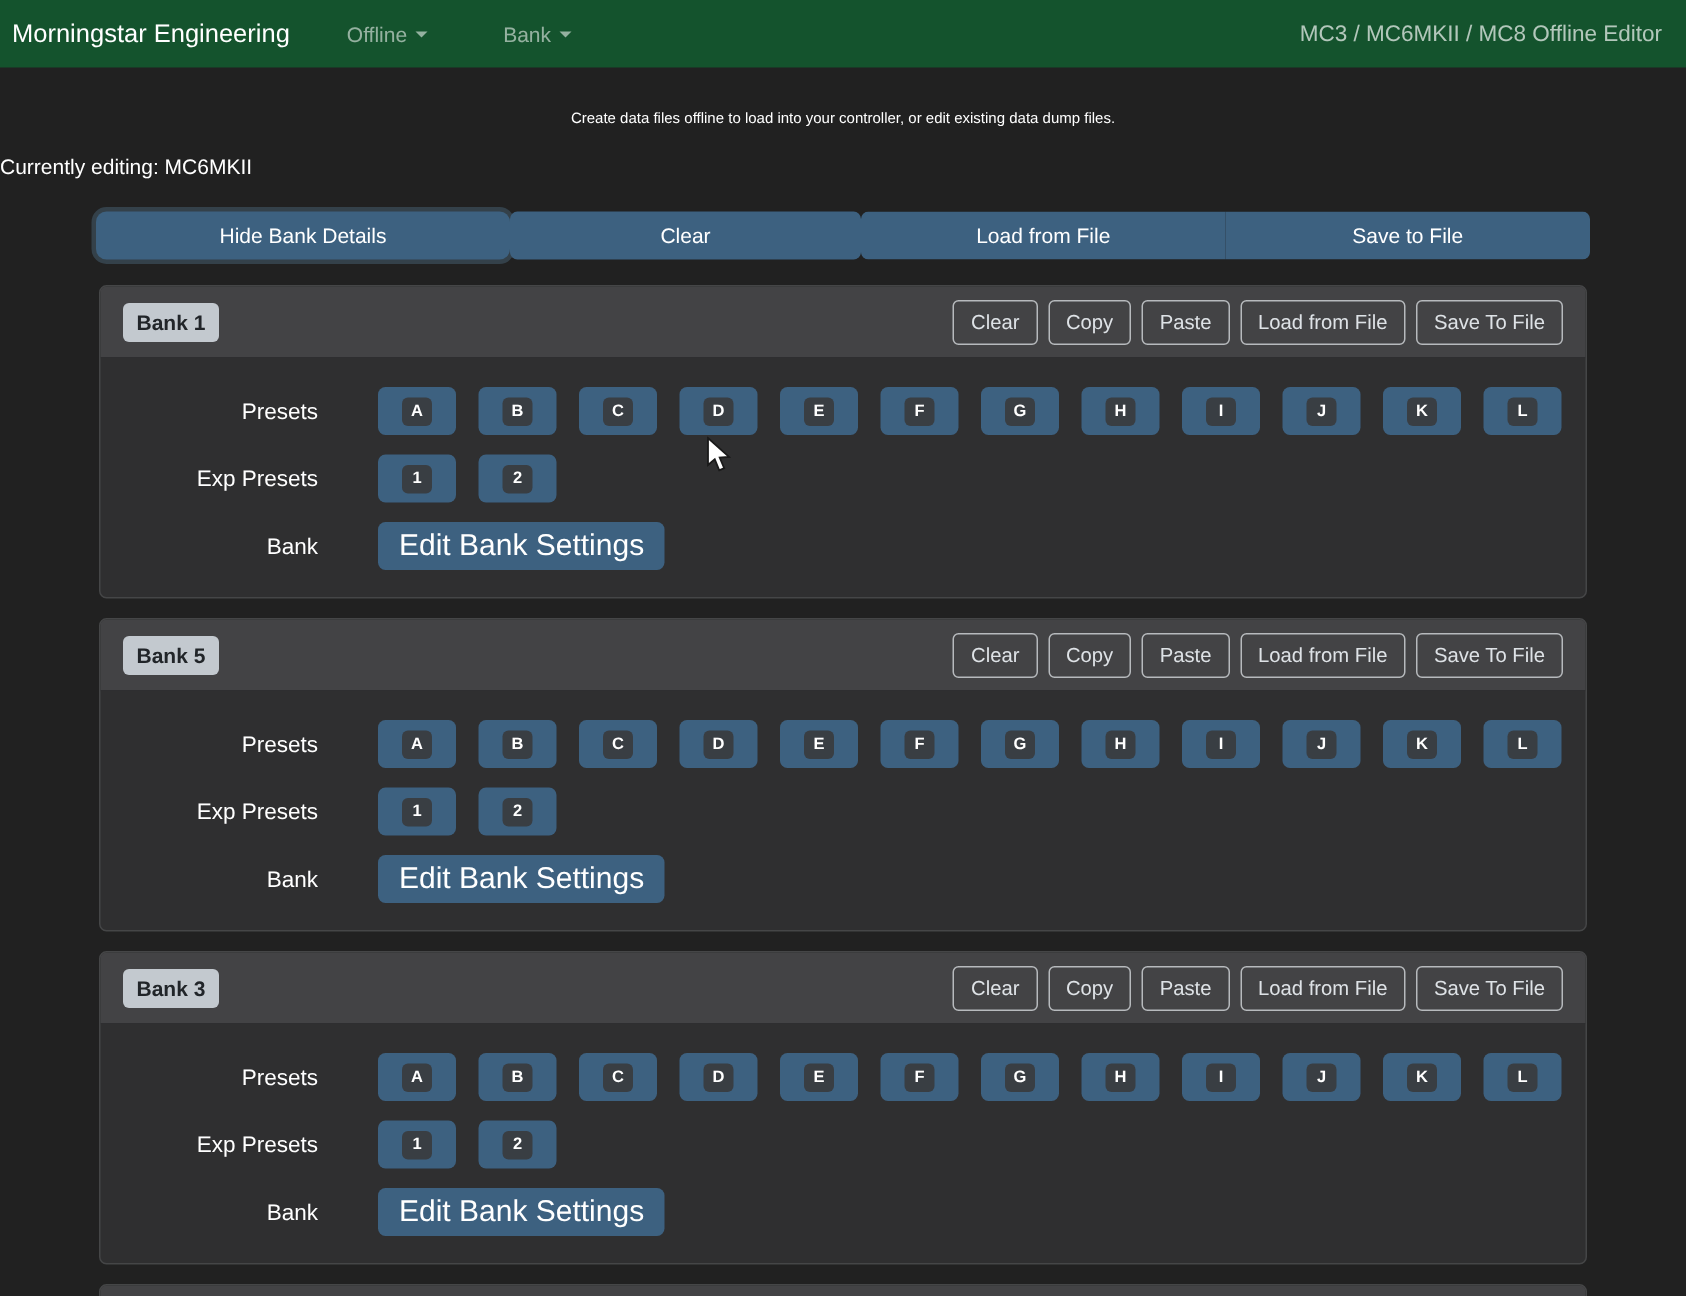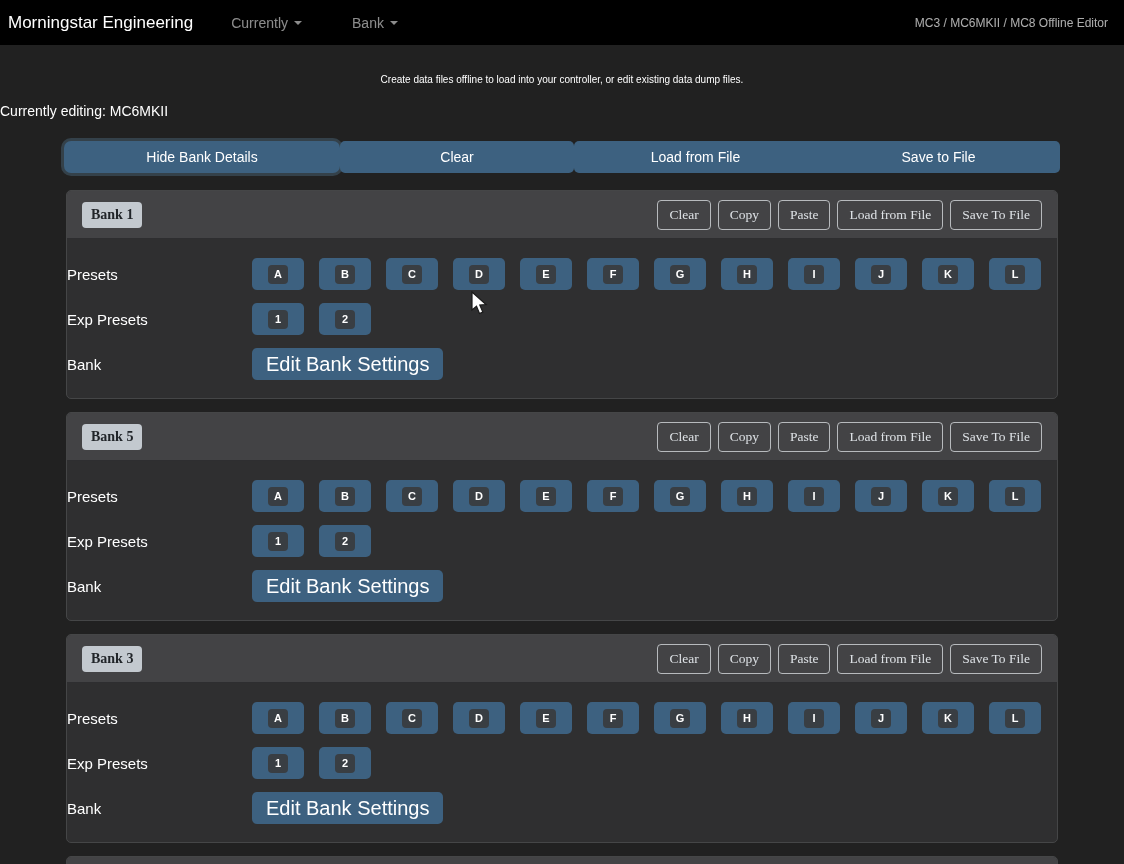--- a/index.html
+++ b/index.html
@@ -8,21 +8,21 @@
     overflow: hidden;
     background: #212121;
     font-family: "Liberation Sans", sans-serif;
     color: #fff;
     position: relative;
   }
 
   
   .navbar {
     height: 45px;
-    background: #000000;
+    background: #14532d;
     display: flex;
     align-items: center;
     padding: 0 16px 0 8px;
   }
   .brand {
     color: #fff;
     font-size: 17px;
     margin-right: 24px;
     white-space: nowrap;
     cursor: default;
@@ -42,21 +42,21 @@
     display: inline-block;
     margin-left: 6px;
     width: 0; height: 0;
     border-left: 4px solid transparent;
     border-right: 4px solid transparent;
     border-top: 4px solid rgba(255,255,255,0.55);
   }
   .navbar-right {
     margin-left: auto;
     color: rgba(255,255,255,0.68);
-    font-size: 12px;
+    font-size: 15px;
     white-space: nowrap;
   }
 
   
   .intro-text {
     text-align: center;
     font-size: 10px;
     margin-top: 29px;
   }
   .currently-editing {
@@ -101,21 +101,20 @@
   }
   .bank-header {
     background: #434345;
     border-bottom: 1px solid rgba(0,0,0,0.3);
     border-radius: 4px 4px 0 0;
     display: flex;
     align-items: center;
     justify-content: space-between;
     padding: 8px 15px;
     min-height: 48px;
-    font-family: Liberation Serif, serif;
   }
   .bank-badge {
     background: #c3c9cf;
     color: #212529;
     font-size: 14px;
     font-weight: 600;
     padding: 5px 9px;
     border-radius: 4px;
     cursor: default;
   }
@@ -134,21 +133,21 @@
   }
   .bank-body { padding: 19px 0 18px 0; }
   .bank-row {
     display: flex;
     align-items: center;
     margin-bottom: 13px;
   }
   .bank-row:last-child { margin-bottom: 0; }
   .row-label {
     width: 145px;
-    text-align: left;
+    text-align: right;
     font-size: 15px;
     color: #fff;
     flex-shrink: 0;
   }
   .row-controls {
     margin-left: 40px;
     display: flex;
     gap: 15px;
   }
   .preset-btn {
@@ -184,21 +183,21 @@
     z-index: 50;
   }
 </style>
 </head>
 <body>
 
 <nav class="navbar">
   <span class="brand">Morningstar Engineering</span>
   <div class="nav-links">
     <span class="nav-link">
-      <span>Currently</span>
+      <span>Offline</span>
       <span class="caret"></span>
     </span>
     <span class="nav-link">
       <span>Bank</span>
       <span class="caret"></span>
     </span>
   </div>
   <span class="navbar-right">MC3 / MC6MKII / MC8 Offline Editor</span>
 </nav>
 

